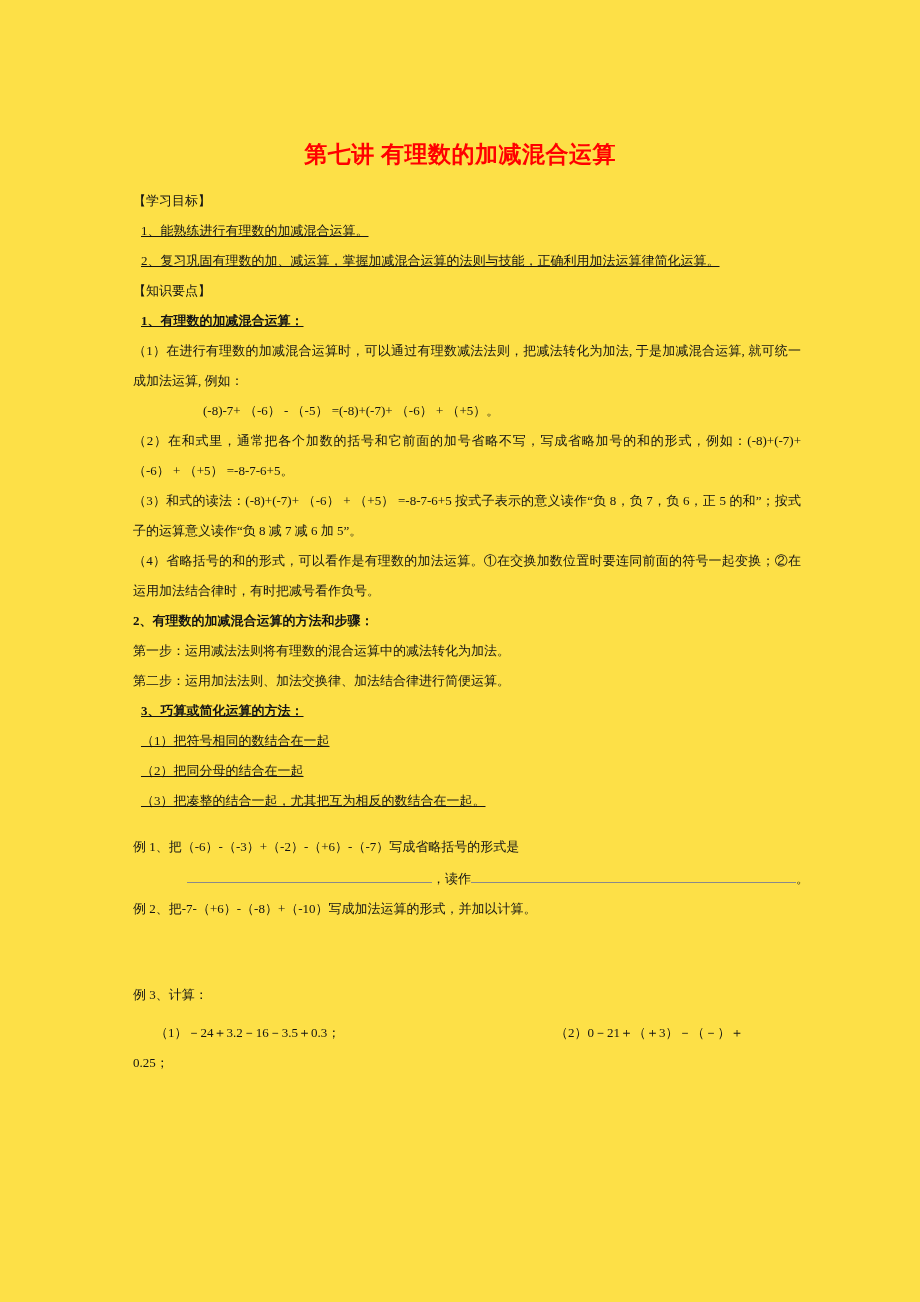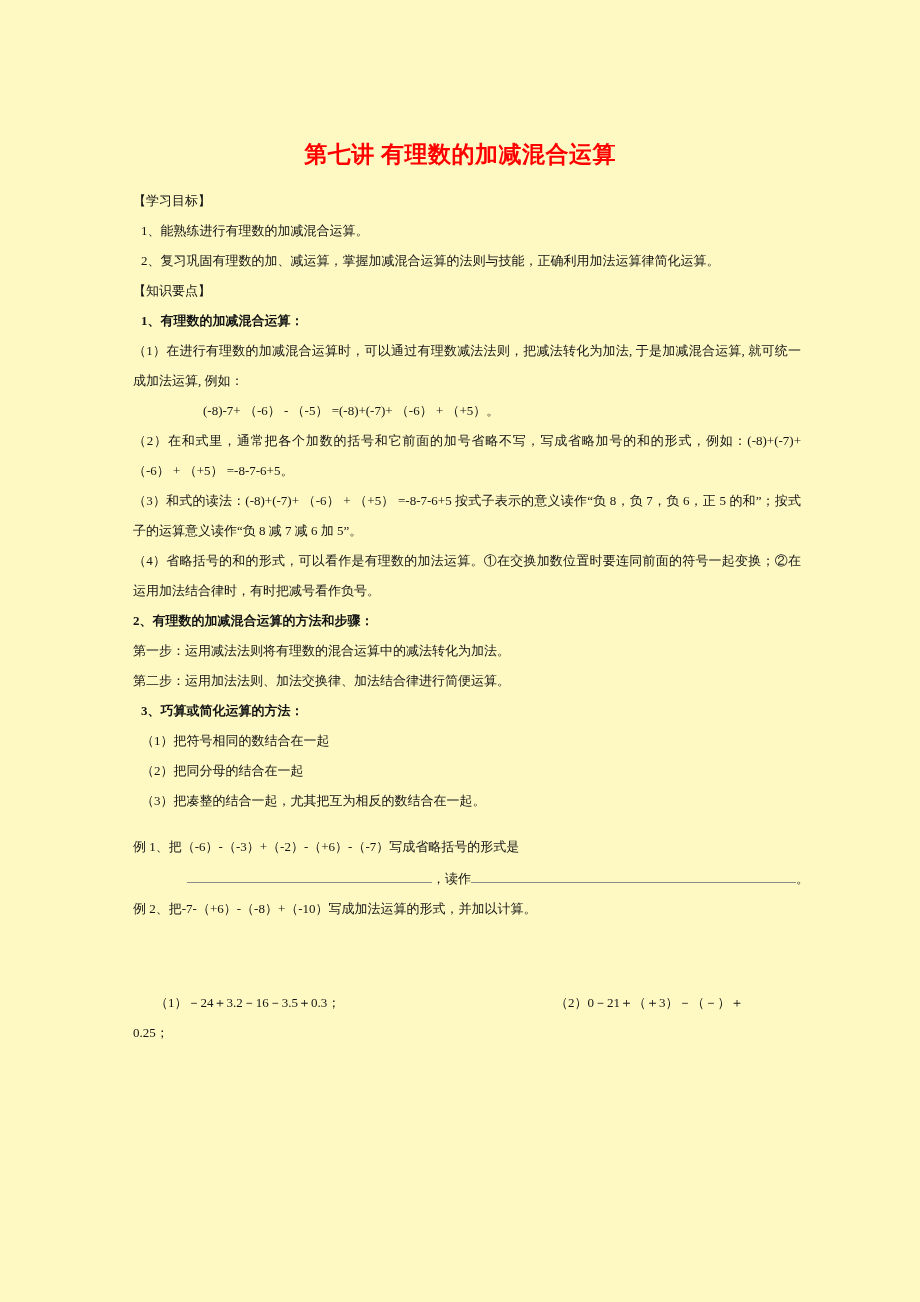--- a/index.html
+++ b/index.html
@@ -4,36 +4,36 @@
 <style>
   * { margin:0; padding:0; box-sizing:border-box; }
   html,body { background:#ffffff; }
   body {
     width:920px; height:1302px;
     font-family:"Liberation Serif","DejaVu Serif",serif;
     color:#141414;
   }
   .page {
     position:relative; width:920px; height:1302px;
-    background:#fef9c3; overflow:hidden;
+    background:#fde047; overflow:hidden;
   }
   .doc-title {
     position:absolute; top:138px; left:0; width:920px;
     text-align:center; font-size:23px; font-weight:bold;
     color:#FF0000; line-height:34px;
     letter-spacing:0.5px;
   }
   .flow {
     position:absolute; left:133px; top:186px; width:668px;
     font-size:13px; line-height:30px; text-align:justify;
   }
   .para { min-height:30px; }
   .bold { font-weight:bold; }
   .eq { padding-left:70px; text-align:left; }
-  .indent8 { padding-left:8px; }
+  .indent8 { padding-left:8px;text-decoration:underline; }
   .gap16 { height:16px; }
   .gap56 { height:56px; }
   .blank-line { white-space:nowrap; text-align:right; overflow:visible; }
   .u {
     display:inline-block; height:21px;
     border-bottom:1.4px solid #8a8a8a;
     vertical-align:baseline;
   }
   .u1 { width:245px; margin-left:54px; }
   .u2 { width:325px; }
@@ -78,20 +78,21 @@
     <div class="para">例 1、把（-6）-（-3）+（-2）-（+6）-（-7）写成省略括号的形式是</div>
 
     <div class="para blank-line">
       <span class="u u1"></span><span>，读作</span><span class="u u2"></span><span>。</span>
     </div>
 
     <div class="para">例 2、把-7-（+6）-（-8）+（-10）写成加法运算的形式，并加以计算。</div>
 
     <div class="gap56"></div>
 
+    <div class="para">例 3、计算：</div>
 
     <div class="para ex3-row">
       <span class="ex3-q1">（1）－24＋3.2－16－3.5＋0.3；</span>
       <span class="ex3-q2">（2）0－21＋（＋3）－（－）＋</span>
     </div>
 
     <div class="para">0.25；</div>
 
   </div>
 </div>

